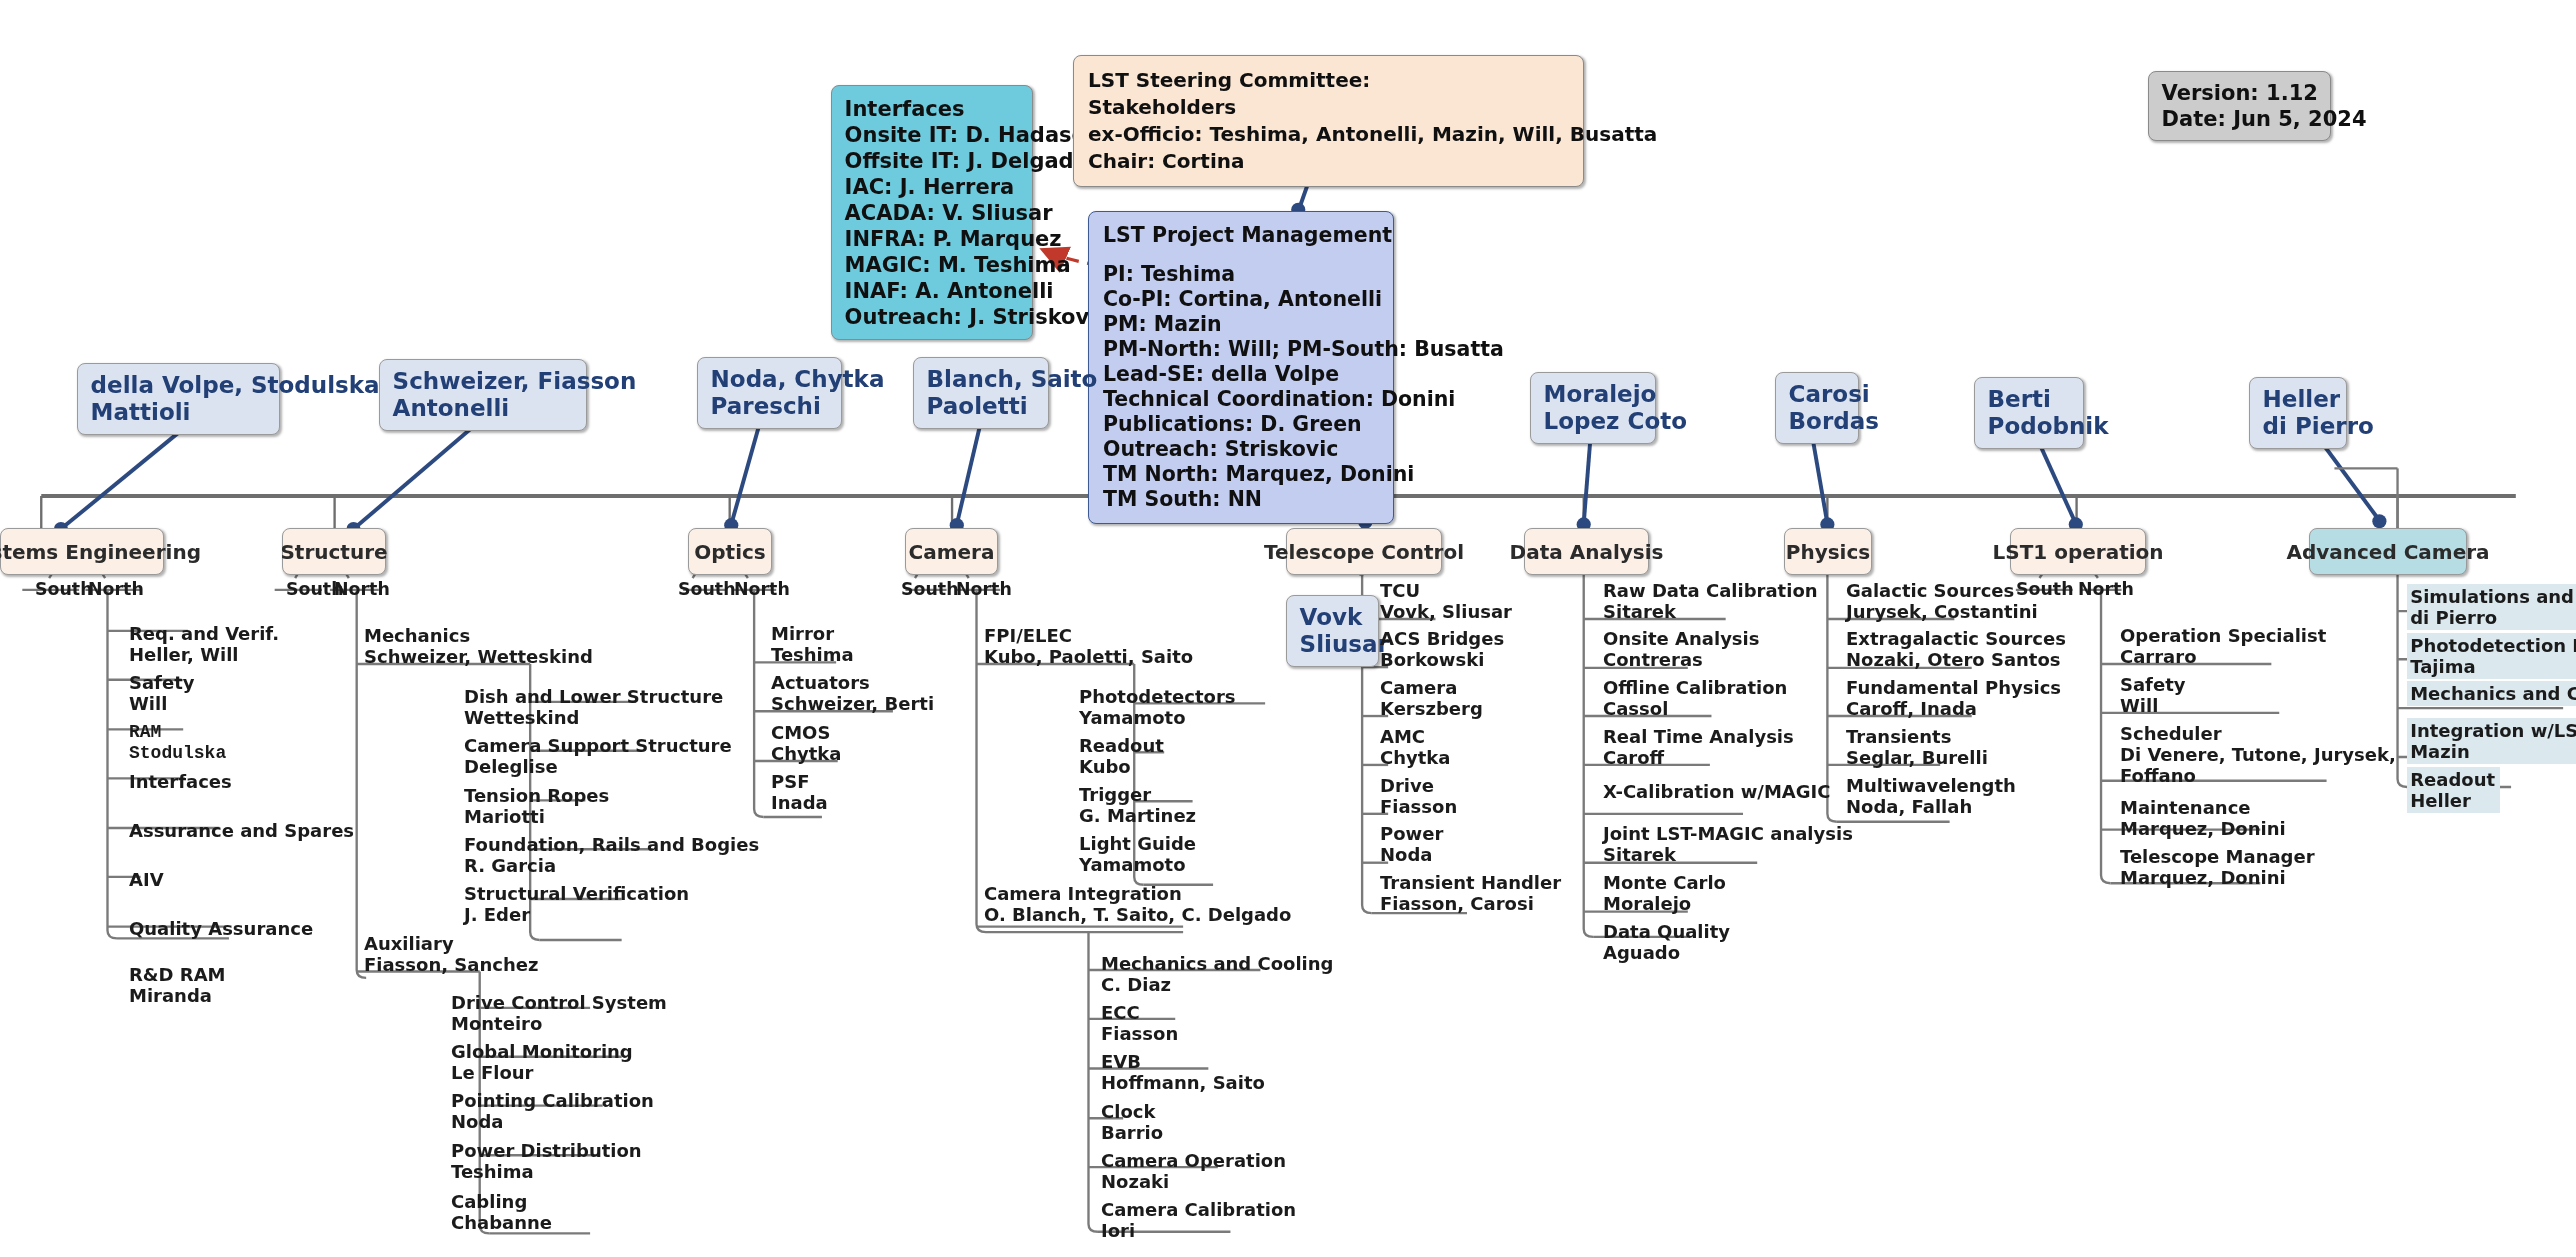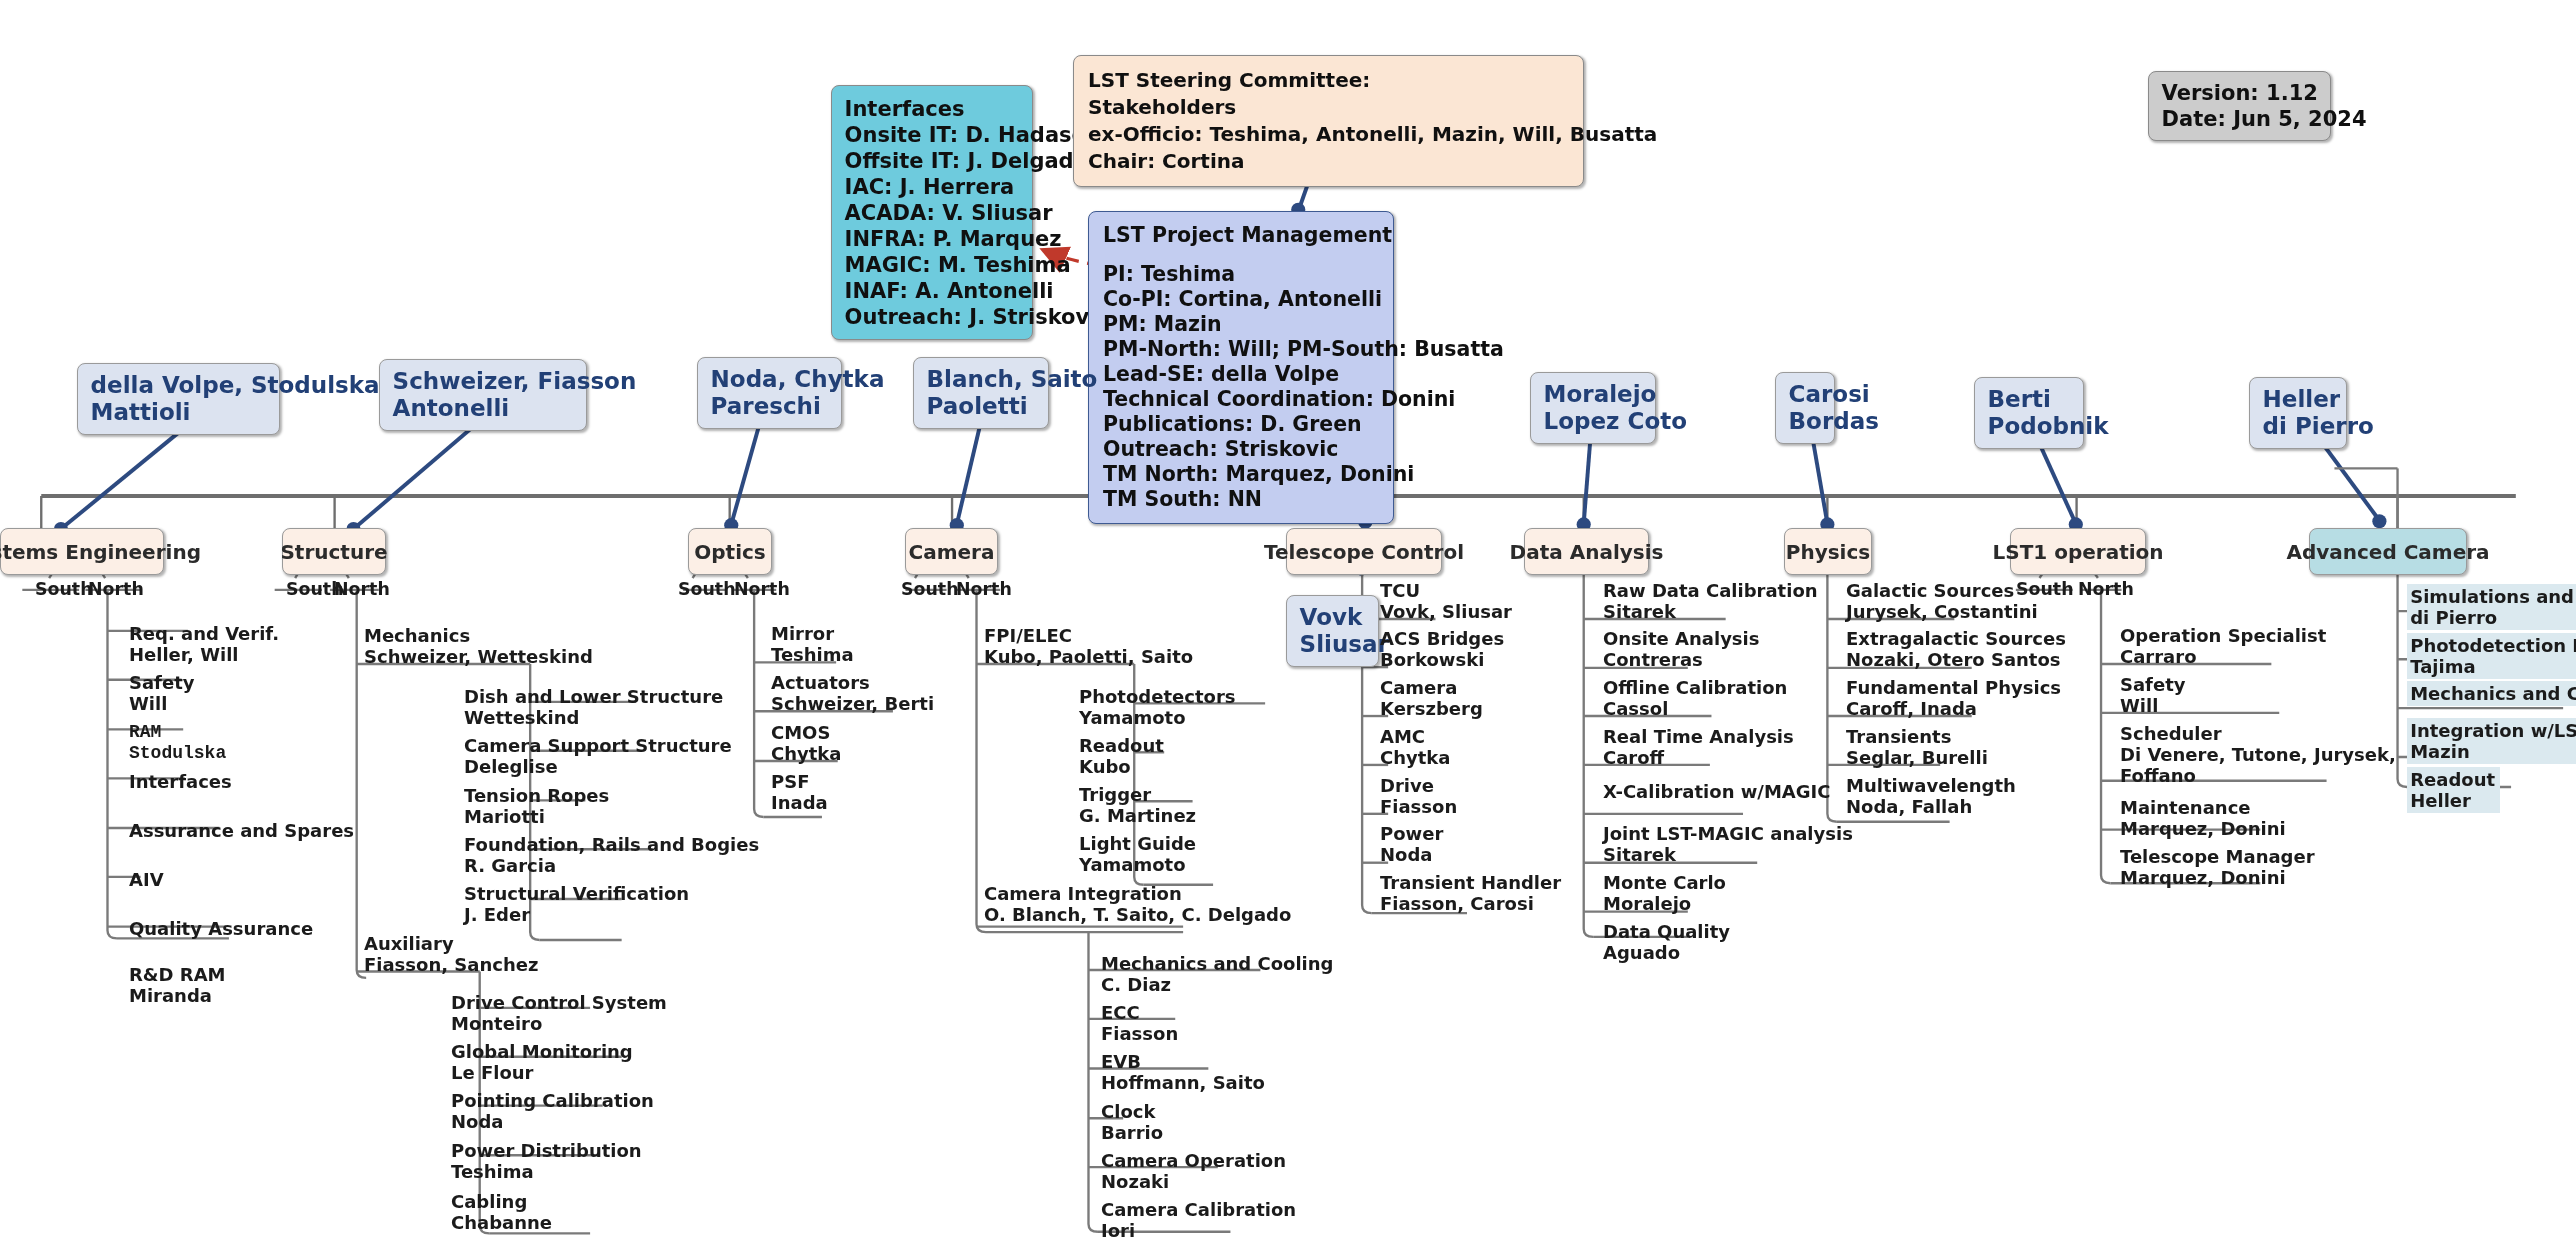--- a/index.html
+++ b/index.html
@@ -283,21 +283,21 @@
     <span class="ln">Paoletti</span>
   </div>
   <div class="box person" style="left:1286px;top:595px;width:93px;">
     <span class="ln">Vovk</span>
     <span class="ln">Sliusar</span>
   </div>
   <div class="box person" style="left:1530px;top:372px;width:126px;">
     <span class="ln">Moralejo</span>
     <span class="ln">Lopez Coto</span>
   </div>
-  <div class="box person" style="left:1775px;top:372px;width:60px;">
+  <div class="box person" style="left:1775px;top:372px;width:84px;">
     <span class="ln">Carosi</span>
     <span class="ln">Bordas</span>
   </div>
   <div class="box person" style="left:1974px;top:377px;width:110px;">
     <span class="ln">Berti</span>
     <span class="ln">Podobnik</span>
   </div>
   <div class="box person" style="left:2249px;top:377px;width:98px;">
     <span class="ln">Heller</span>
     <span class="ln">di Pierro</span>

